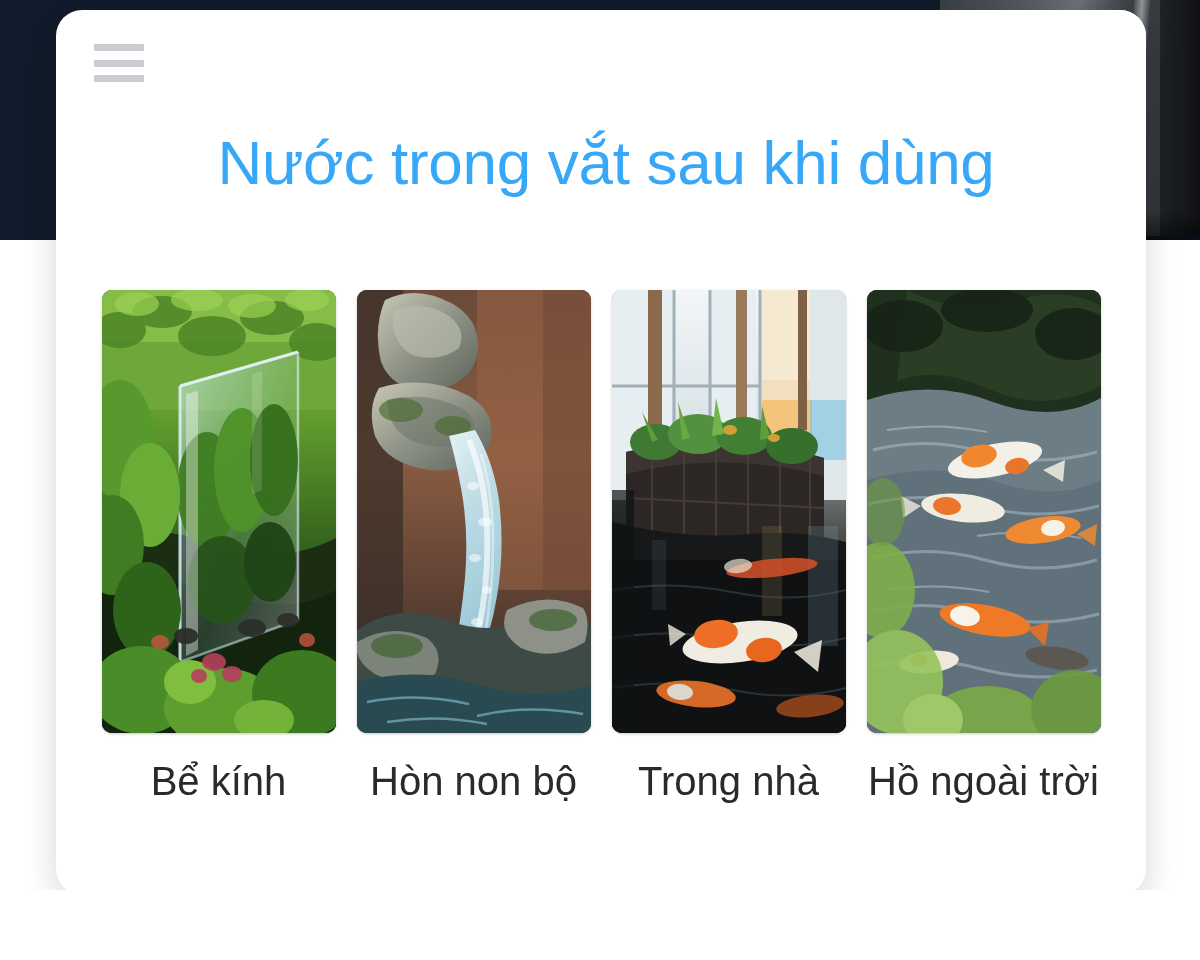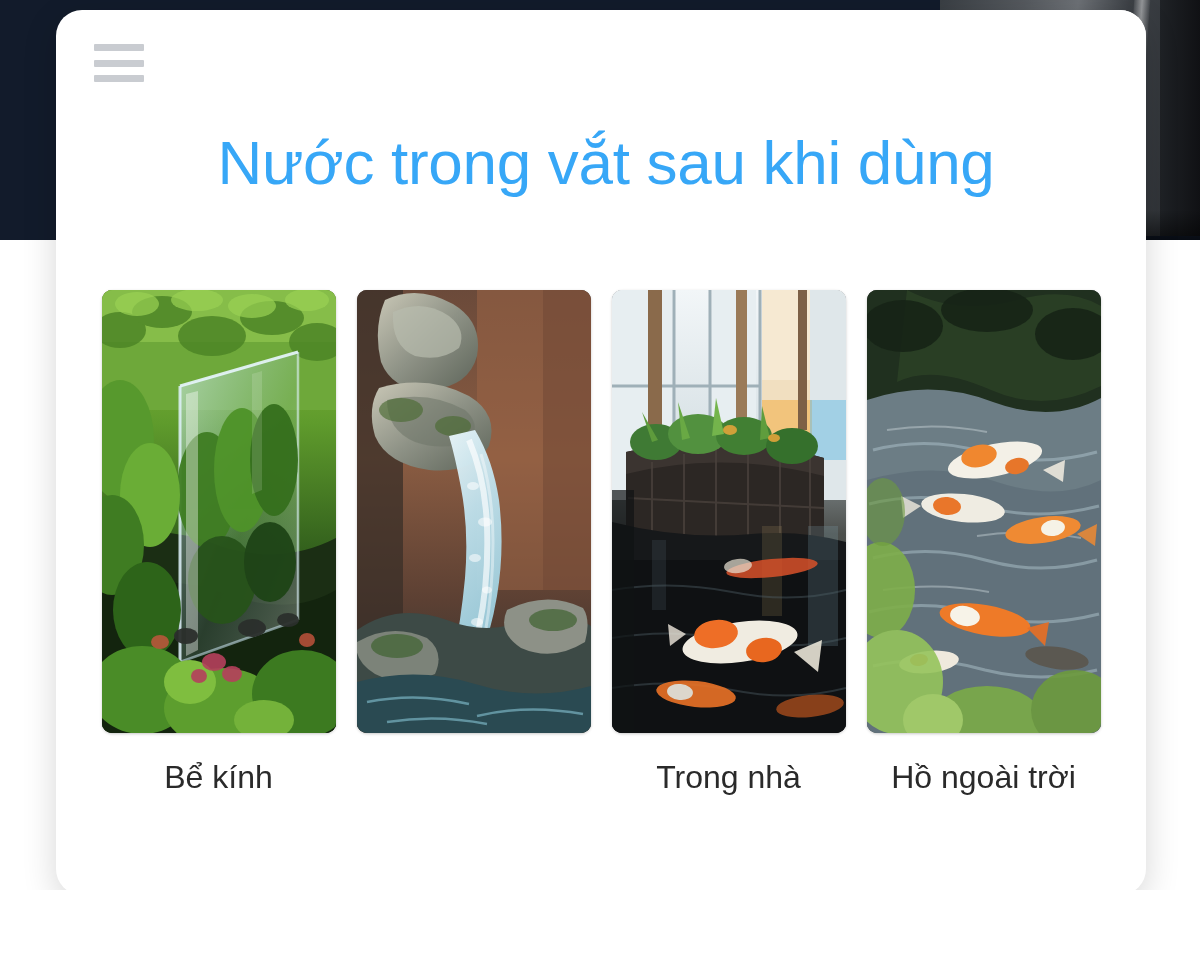--- a/index.html
+++ b/index.html
@@ -149,21 +149,21 @@
     height: 443px;
     border-radius: 10px;
     overflow: hidden;
     position: relative;
     background: #222;
     box-shadow: 0 1px 3px rgba(0,0,0,0.22);
   }
   .thumb svg { display: block; width: 100%; height: 100%; }
   .caption {
     margin-top: 26px;
-    font-size: 32px;
+    font-size: 40px;
     color: #2a2a2a;
     font-family: "Liberation Sans", sans-serif;
     white-space: nowrap;
     font-weight: 400;
   }
 
   
   .bottom-white {
     position: absolute;
     left: 0;
@@ -346,20 +346,21 @@
               <path d="M120 426 Q170 414 226 424"></path>
               <path d="M30 432 Q80 424 130 434"></path>
             </g>
 
             <g fill="#3e6330" opacity="0.7">
               <ellipse cx="40" cy="356" rx="26" ry="12"></ellipse>
               <ellipse cx="196" cy="330" rx="24" ry="11"></ellipse>
             </g>
           </svg>
         </div>
+        <div class="caption">Hòn non bộ</div>
       </div>
 
       <div class="tile">
         <div class="thumb">
           <svg viewBox="0 0 234 443" preserveAspectRatio="none">
             <defs>
               <linearGradient id="g4bg" x1="0" y1="0" x2="0" y2="1">
                 <stop offset="0%" stop-color="#cfd8dd"></stop>
                 <stop offset="28%" stop-color="#aebbc2"></stop>
                 <stop offset="55%" stop-color="#4c4f4c"></stop>

